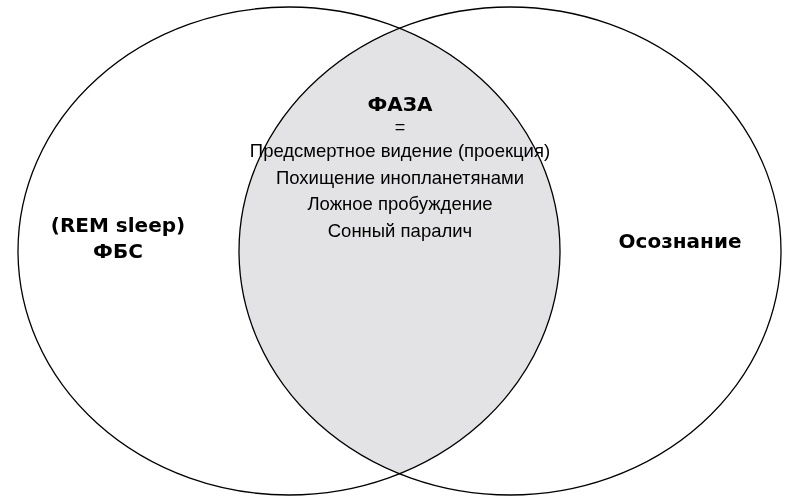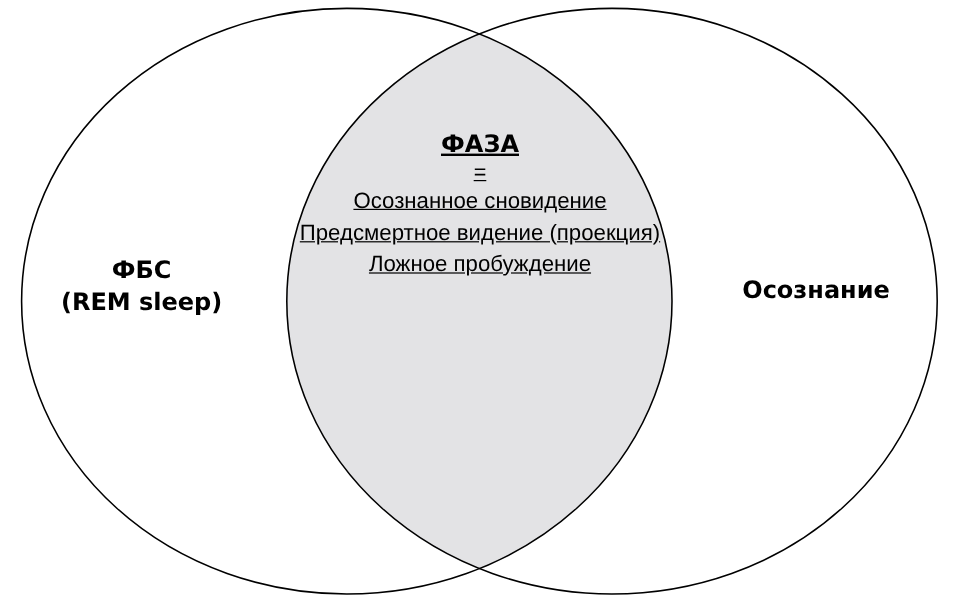--- a/index.html
+++ b/index.html
@@ -2,47 +2,48 @@
 <html><head>
   <meta charset="utf-8">
   <style>
     html, body { margin: 0; padding: 0; background: #ffffff; }
     body { width: 800px; height: 500px; position: relative; overflow: hidden; font-family: "Liberation Sans", sans-serif; }
     svg.venn { position: absolute; left: 0; top: 0; }
     .label { position: absolute; text-align: center; color: #000; }
     .bold { font-family: "DejaVu Sans", sans-serif; font-weight: bold; }
     #left-label { left: 20px; top: 212px; width: 196px; font-size: 20px; line-height: 26px; }
     #right-label { left: 590px; top: 228px; width: 180px; font-size: 20px; line-height: 26px; text-align: center; }
-    #center-block { left: 200px; top: 108px; width: 400px; font-size: 18.5px; line-height: 26.5px; text-decoration: underline; }
+    #center-block { left: 200px; top: 92px; width: 400px; font-size: 18.5px; line-height: 26.5px; }
     #center-block .title { font-size: 20px; line-height: 24px; }
     #center-block .eq { font-size: 18px; line-height: 22px; }
     .item { display: block; }
   </style>
 </head>
 <body>
 
 <svg class="venn" width="800" height="500" viewBox="0 0 800 500">
   <defs>
     <clipPath id="clip-left">
       <ellipse cx="289" cy="251" rx="271" ry="244"></ellipse>
     </clipPath>
   </defs>
   <ellipse cx="510" cy="251" rx="271" ry="244" fill="#e3e3e5" clip-path="url(#clip-left)"></ellipse>
   <ellipse cx="289" cy="251" rx="271" ry="244" fill="none" stroke="#000" stroke-width="1.3"></ellipse>
   <ellipse cx="510" cy="251" rx="271" ry="244" fill="none" stroke="#000" stroke-width="1.3"></ellipse>
 </svg>
 
 <div class="label bold" id="left-label">
+  <span class="item">(REM sleep)</span>
   <span class="item">ФБС</span>
-  <span class="item">(REM sleep)</span>
 </div>
 
 <div class="label bold" id="right-label">
   <span class="item">Осознание</span>
 </div>
 
 <div class="label" id="center-block">
   <span class="item title bold">ФАЗА</span>
   <span class="item eq">=</span>
-  <span class="item">Осознанное сновидение</span>
   <span class="item">Предсмертное видение (проекция)</span>
+  <span class="item">Похищение инопланетянами</span>
   <span class="item">Ложное пробуждение</span>
+  <span class="item">Сонный паралич</span>
 </div>
 
 </body></html>

